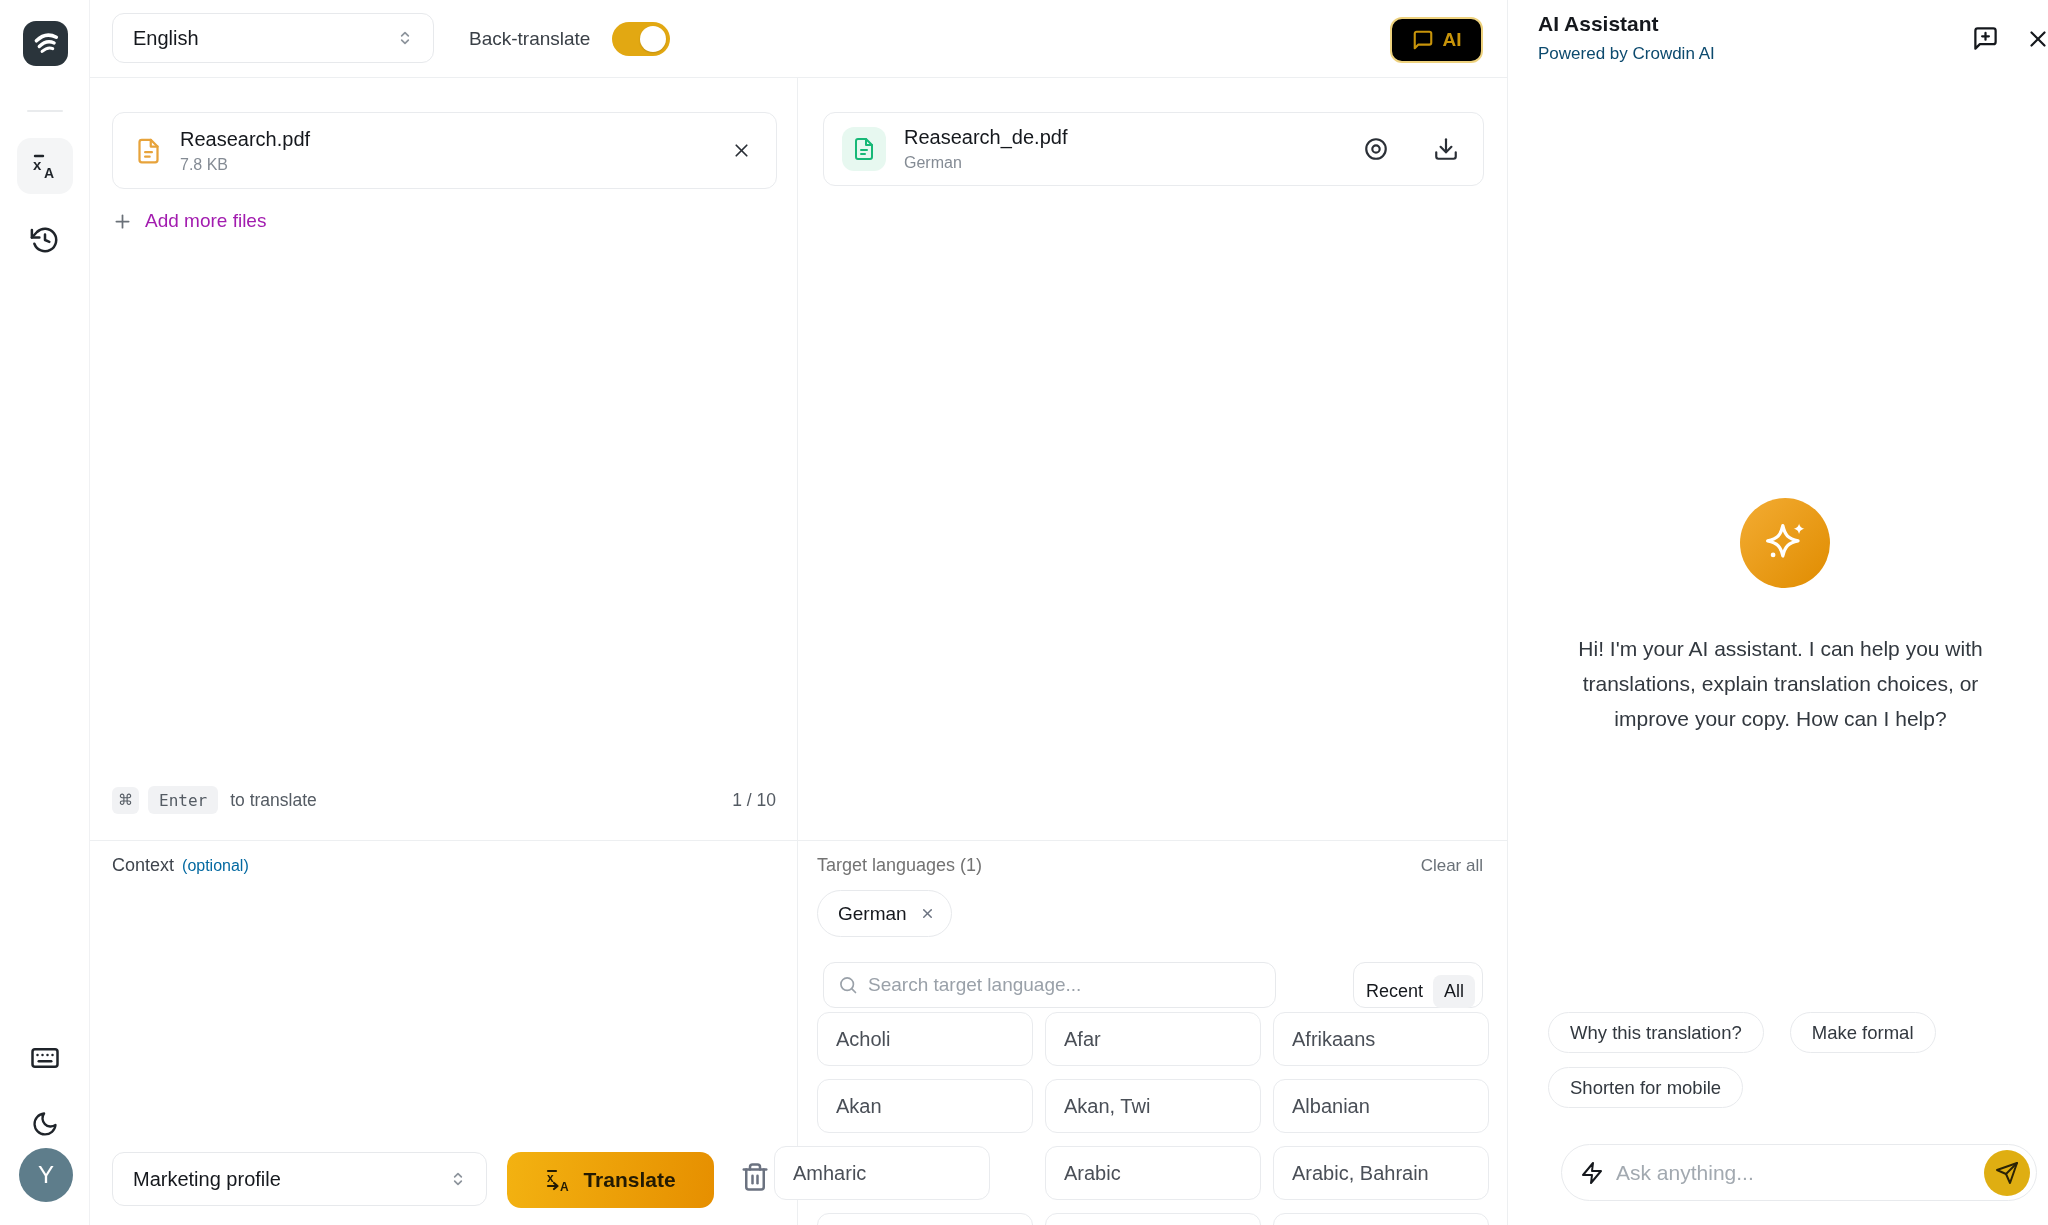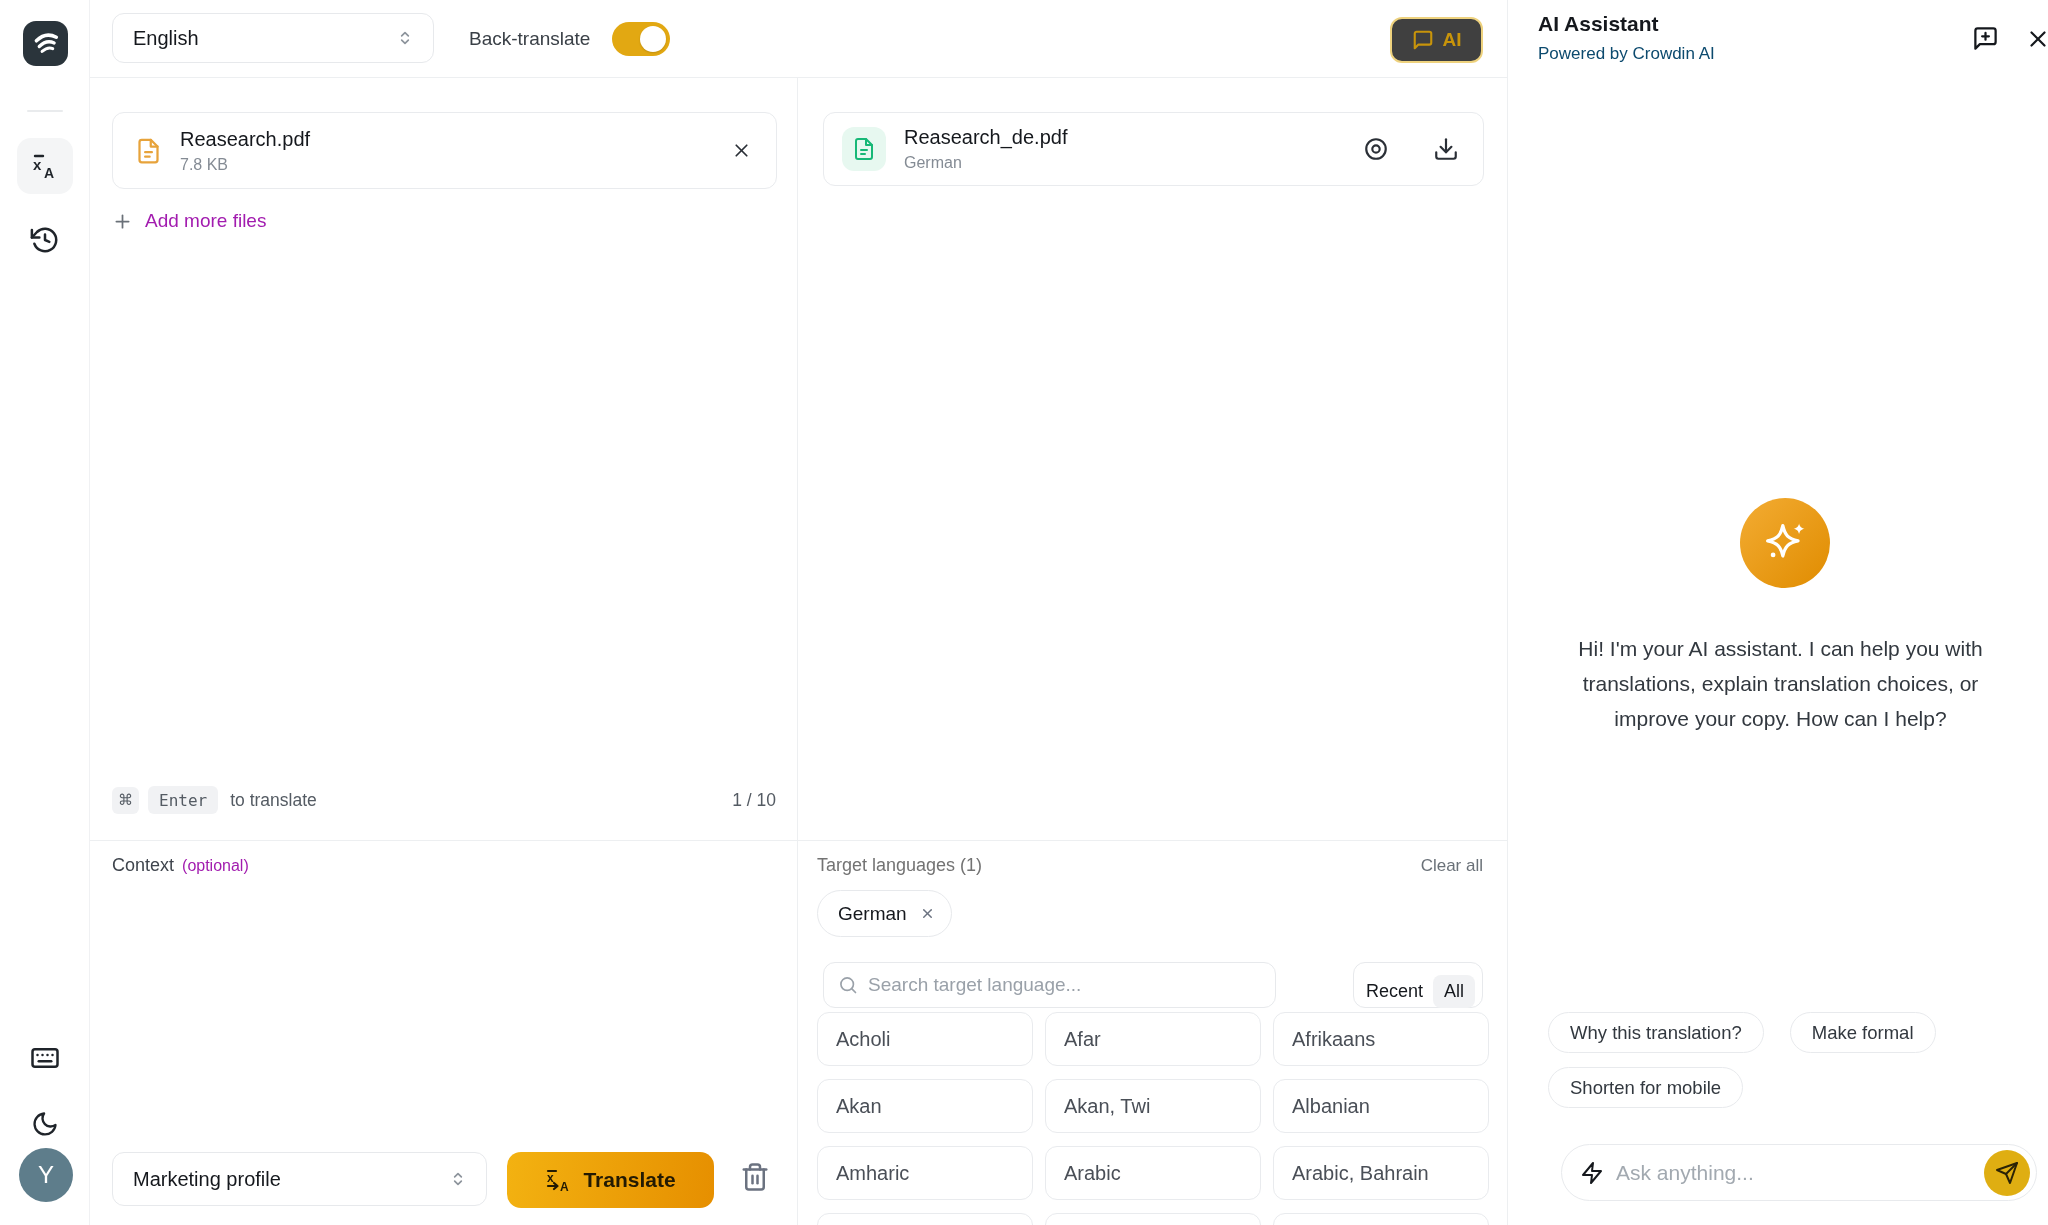--- a/index.html
+++ b/index.html
@@ -28,21 +28,21 @@
                 display:flex; align-items:center; padding:0 18px 0 20px; font-size:20px; color:#15181d;
                 background:#fff; }
   .select-box .chev { margin-left:auto; color:#8d949c; }
   #backtranslate-row { position:absolute; left:469px; top:0; height:77px; display:flex; align-items:center; gap:22px; }
   #backtranslate-row .lbl { font-size:19px; color:#3a4047; }
   .toggle { width:58px; height:34px; border-radius:17px; background:#e2a812; position:relative; }
   .toggle .knob { position:absolute; right:4px; top:4px; width:26px; height:26px; border-radius:50%; background:#fff;
                   box-shadow:0 1px 2px rgba(0,0,0,.15); }
   #ai-button { position:absolute; left:1390px; top:17px; width:93px; height:46px; border:2px solid #eed27e;
                border-radius:12px; display:flex; align-items:center; justify-content:center; gap:9px;
-               color:#c8940a; font-size:19px; font-weight:bold; background:#404040; }
+               color:#c8940a; font-size:19px; font-weight:bold; background:#000000; }
 
   
   .file-card { position:absolute; border:1px solid #e9ebee; border-radius:12px; background:#fff;
                display:flex; align-items:center; }
   .file-meta { display:flex; flex-direction:column; gap:5px; }
   .file-name { font-size:20px; font-weight:500; color:#15181d; }
   .file-sub { font-size:16px; color:#848b94; }
   .iconwrap { display:flex; align-items:center; justify-content:center; }
   .ghost-btn { background:none; border:none; color:#2a2f36; display:flex; align-items:center; justify-content:center; cursor:pointer; }
 
@@ -52,21 +52,21 @@
   
   #shortcut-row { position:absolute; left:112px; top:786px; width:664px; display:flex; align-items:center; }
   .keycap { background:#f1f2f4; border-radius:6px; color:#545b63; display:flex; align-items:center; justify-content:center; }
   #cmd-key { width:27px; height:27px; font-size:15px; }
   #enter-key { height:28px; padding:0 11px; margin-left:9px; font-family:"DejaVu Sans Mono", monospace; font-size:16px; }
   #shortcut-row .hint { margin-left:12px; font-size:17.5px; color:#545b63; }
   #shortcut-row .counter { margin-left:auto; font-size:17.5px; color:#545b63; }
 
   
   #context-label { position:absolute; left:112px; top:855px; font-size:18px; color:#3f454d; font-weight:500; }
-  #context-label .opt { font-weight:normal; font-size:16px; color:#a21caf; margin-left:8px; }
+  #context-label .opt { font-weight:normal; font-size:16px; color:#0369a1; margin-left:8px; }
   #context-box { position:absolute; left:112px; top:894px; width:668px; height:247px; border:2px dashed #d9dce2;
                  border-radius:16px; }
   #context-value { position:absolute; left:18px; top:22px; font-size:20px; color:#15181d; width:560px; }
   #context-clear { position:absolute; right:22px; top:24px; color:#4a4f57; }
   #attach-image-btn { position:absolute; left:26px; bottom:24px; width:48px; height:48px; border:1px solid #e6e8eb;
                       border-radius:12px; background:#fff; display:flex; align-items:center; justify-content:center; color:#3f454d; }
 
   
   #translate-btn { position:absolute; left:507px; top:1152px; width:207px; height:56px; border:none; border-radius:14px;
                    background:linear-gradient(100deg,#f3b211 0%, #e68f00 100%);
@@ -359,21 +359,21 @@
     </div>
   <div class="lang-btn" style="left:817px; top:1079px;">
       <span>Akan</span>
     </div>
   <div class="lang-btn" style="left:1045px; top:1079px;">
       <span>Akan, Twi</span>
     </div>
   <div class="lang-btn" style="left:1273px; top:1079px;">
       <span>Albanian</span>
     </div>
-  <div class="lang-btn" style="left:817px; top:1146px;">
+  <div class="lang-btn" style="left:774px; top:1146px;">
       <span>Amharic</span>
     </div>
   <div class="lang-btn" style="left:1045px; top:1146px;">
       <span>Arabic</span>
     </div>
   <div class="lang-btn" style="left:1273px; top:1146px;">
       <span>Arabic, Bahrain</span>
     </div>
   <div class="lang-btn" style="left:817px; top:1213px;"></div>
   <div class="lang-btn" style="left:1045px; top:1213px;"></div>

